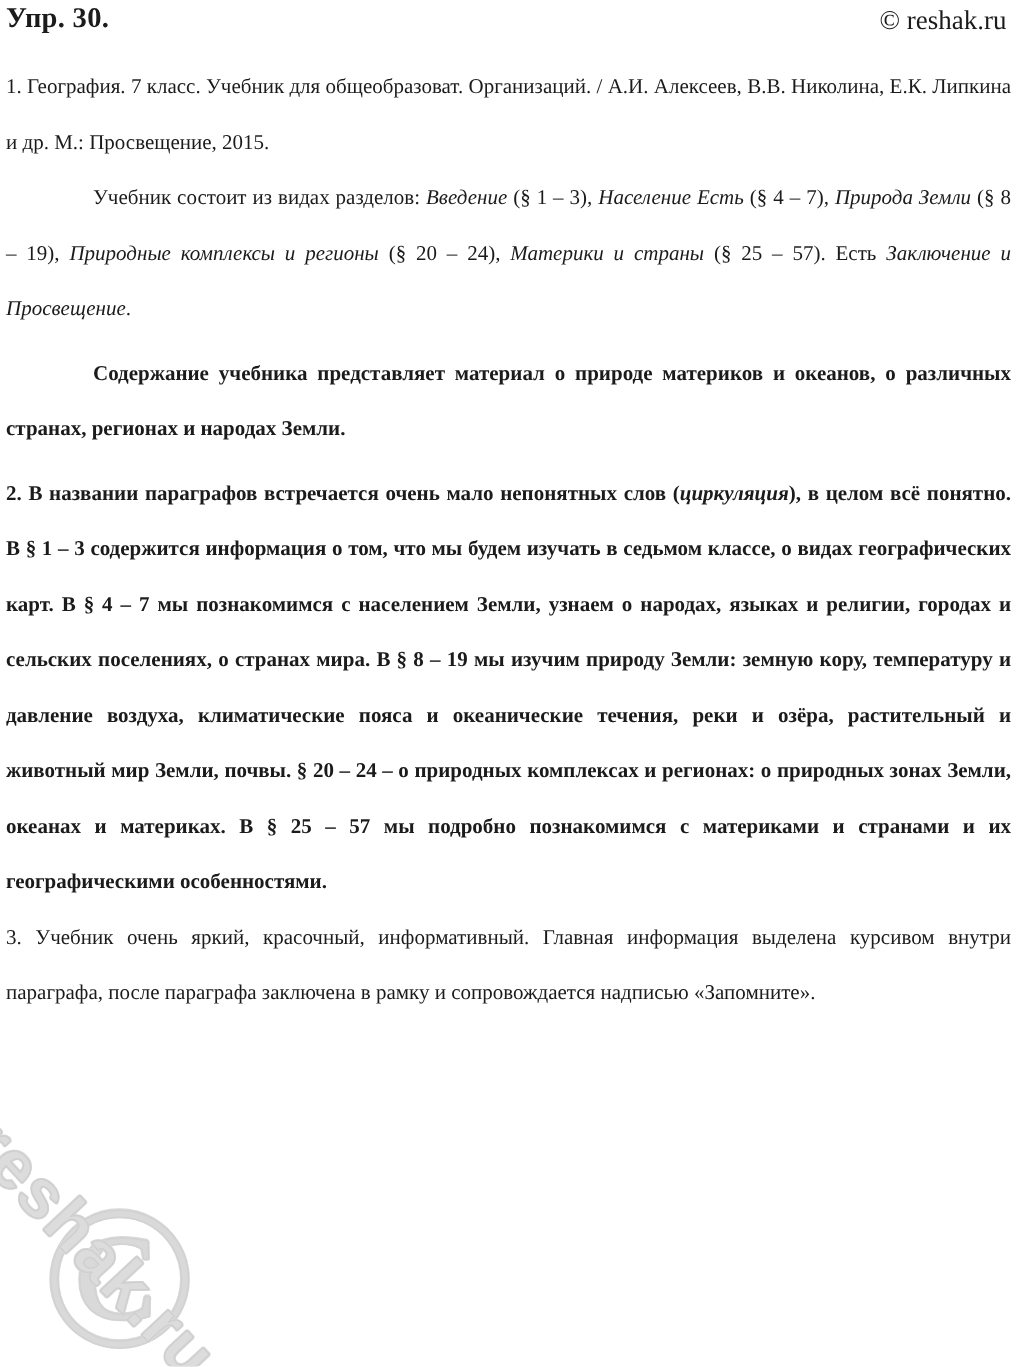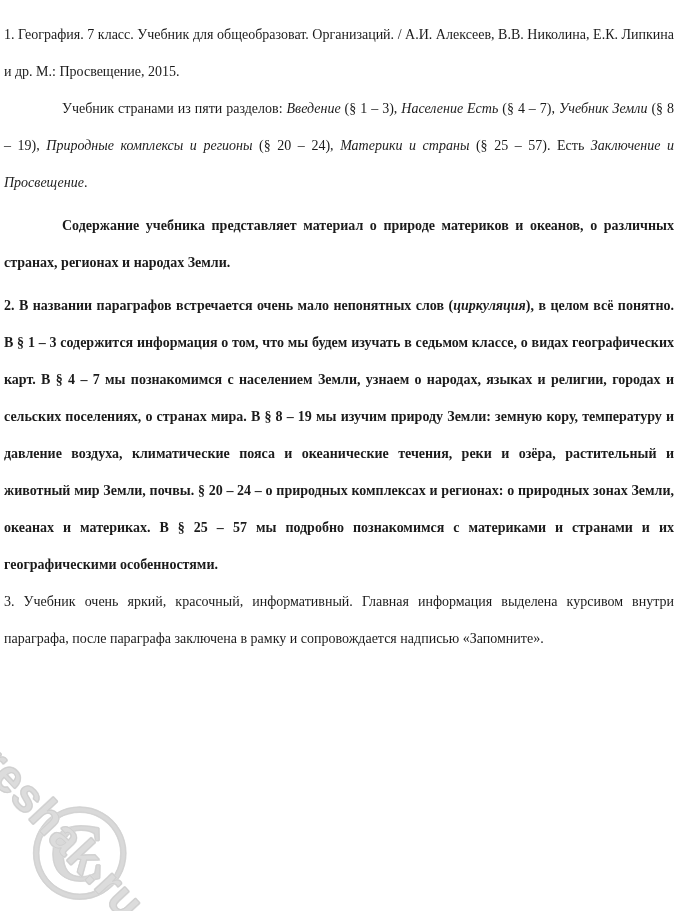--- a/index.html
+++ b/index.html
@@ -113,25 +113,29 @@
 
 <div class="page">
 
   <div class="watermark">
     <span class="wm-copy">©</span>
     <span class="wm-text">reshak.ru</span>
   </div>
 
   <div class="content">
 
+    <div class="header-row">
+      <div class="exercise-title">Упр. 30.</div>
+      <div class="site-credit">© reshak.ru</div>
+    </div>
 
     <p class="para first-block">1. География. 7 класс. Учебник для общеобразоват. Организаций. / А.И. Алексеев, В.В. Николина, Е.К. Липкина и др. М.: Просвещение, 2015.</p>
 
     <p class="para indent">
-      <span>Учебник странами из пяти разделов: </span><i>Введение</i><span> (§ 1 – 3), </span><i>Население Есть</i><span> (§ 4 – 7), </span><i>Учебник Земли</i><span> (§ 8 – 19), </span><i>Природные комплексы и регионы</i><span> (§ 20 – 24), </span><i>Материки и страны</i><span> (§ 25 – 57). </span><span>Есть </span><i>Заключение и Просвещение</i><span>.</span>
+      <span>Учебник состоит из видах разделов: </span><i>Введение</i><span> (§ 1 – 3), </span><i>Население Есть</i><span> (§ 4 – 7), </span><i>Природа Земли</i><span> (§ 8 – 19), </span><i>Природные комплексы и регионы</i><span> (§ 20 – 24), </span><i>Материки и страны</i><span> (§ 25 – 57). </span><span>Есть </span><i>Заключение и Просвещение</i><span>.</span>
     </p>
 
     <p class="para indent gap-before">Содержание учебника представляет материал о природе материков и океанов, о различных странах, регионах и народах Земли.</p>
 
     <p class="para gap-before">
       <span>2. В названии параграфов встречается очень мало непонятных слов (</span><i>циркуляция</i><span>), в целом всё понятно. В § 1 – 3 содержится информация о том, что мы будем изучать в седьмом классе, о видах географических карт. В § 4 – 7 мы познакомимся с населением Земли, узнаем о народах, языках и религии, городах и сельских поселениях, о странах мира. В § 8 – 19 мы изучим природу Земли: земную кору, температуру и давление воздуха, климатические пояса и океанические течения, реки и озёра, растительный и животный мир Земли, почвы.  § 20 – 24 – о природных комплексах и регионах: о природных зонах Земли, океанах и материках. В § 25 – 57 мы подробно познакомимся с материками и странами и их географическими особенностями.</span>
     </p>
 
     <p class="para">3. Учебник очень яркий, красочный, информативный. Главная информация выделена курсивом внутри параграфа, после параграфа заключена в рамку и сопровождается надписью «Запомните».</p>
 

